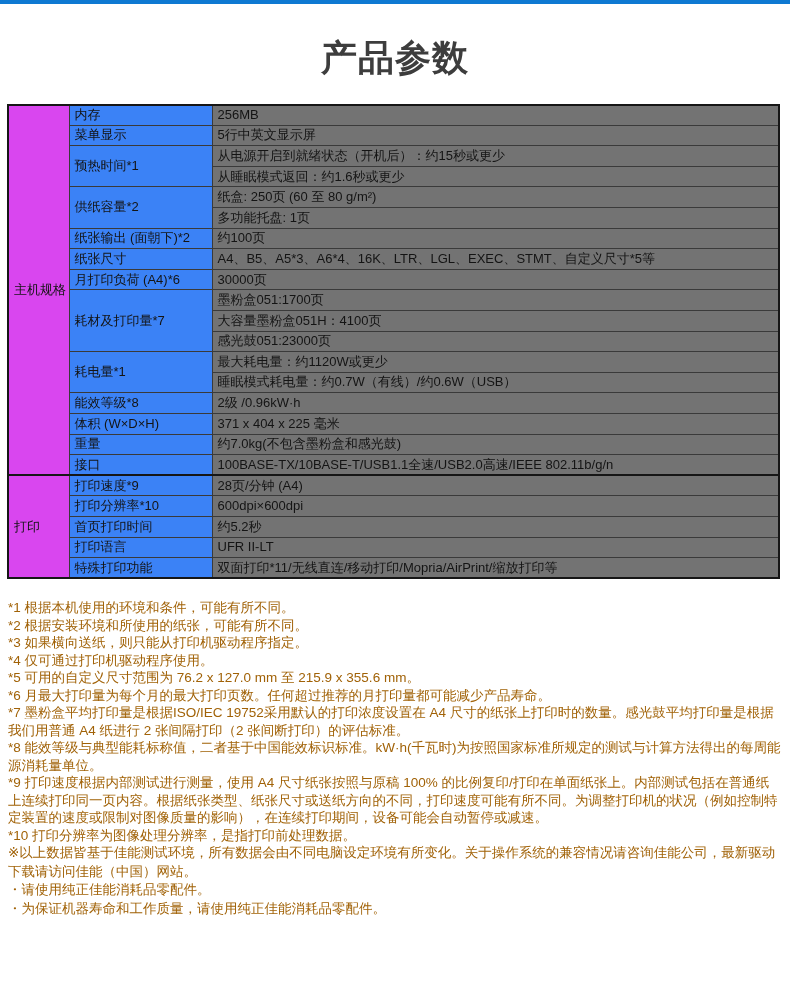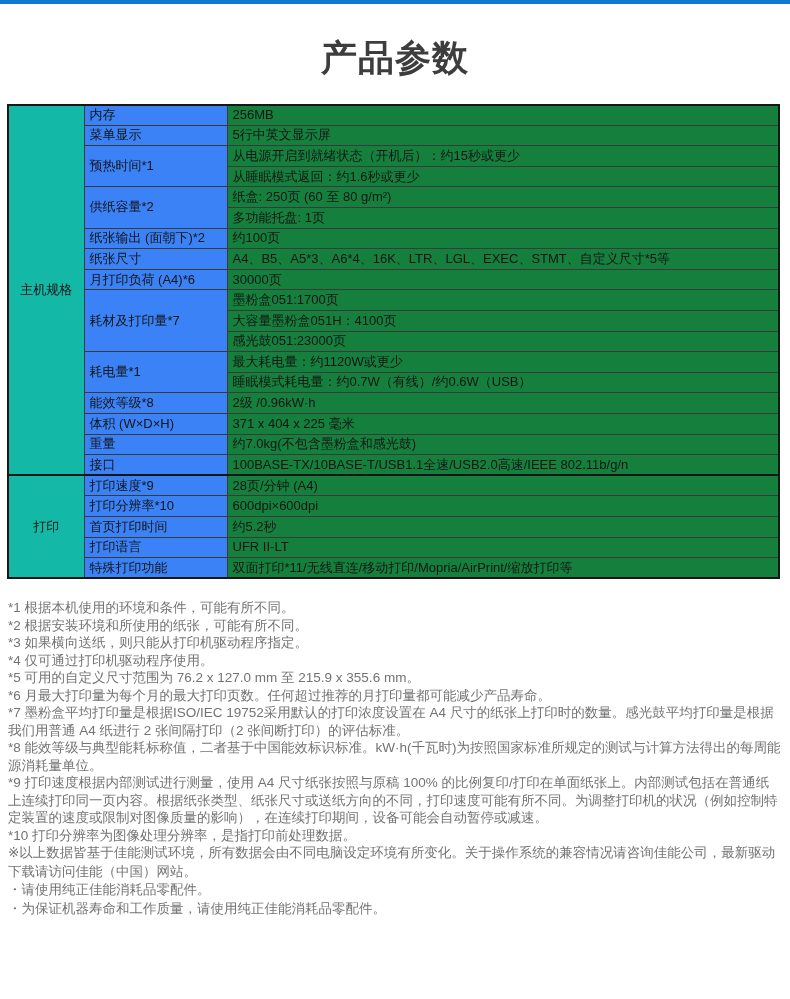--- a/index.html
+++ b/index.html
@@ -31,37 +31,36 @@
     height: 20.6px;
     padding: 0 5px;
     font-size: 13px;
     color: #141414;
     line-height: 1.25;
     overflow: hidden;
     white-space: nowrap;
   }
   table.spec { border: 2px solid #161616; }
   td.cat {
-    background: #14b8a6;
-    width: 76px;
-    text-align: center;
+    background: #d946ef;
+    width: 61px;
     font-size: 14px;
     color: #000;
     padding: 0 2px;
   }
   td.label {
     background: #3b82f6;
     width: 143px;
   }
-  td.val { background: #15803d; }
+  td.val { background: #737373; }
   tr.section-start td { border-top: 2px solid #161616; }
   .annotations {
     margin: 20px 8px 0 8px;
     font-size: 13.5px;
-    color: #737373;
+    color: #a16207;
     line-height: 17.5px;
   }
   .annotations .fn { margin: 0; }
   .notes { }
   .notes .note-line { margin: 0; line-height: 18.5px; }
 </style>
 </head>
 <body>
 
 <div class="top-accent"></div>

